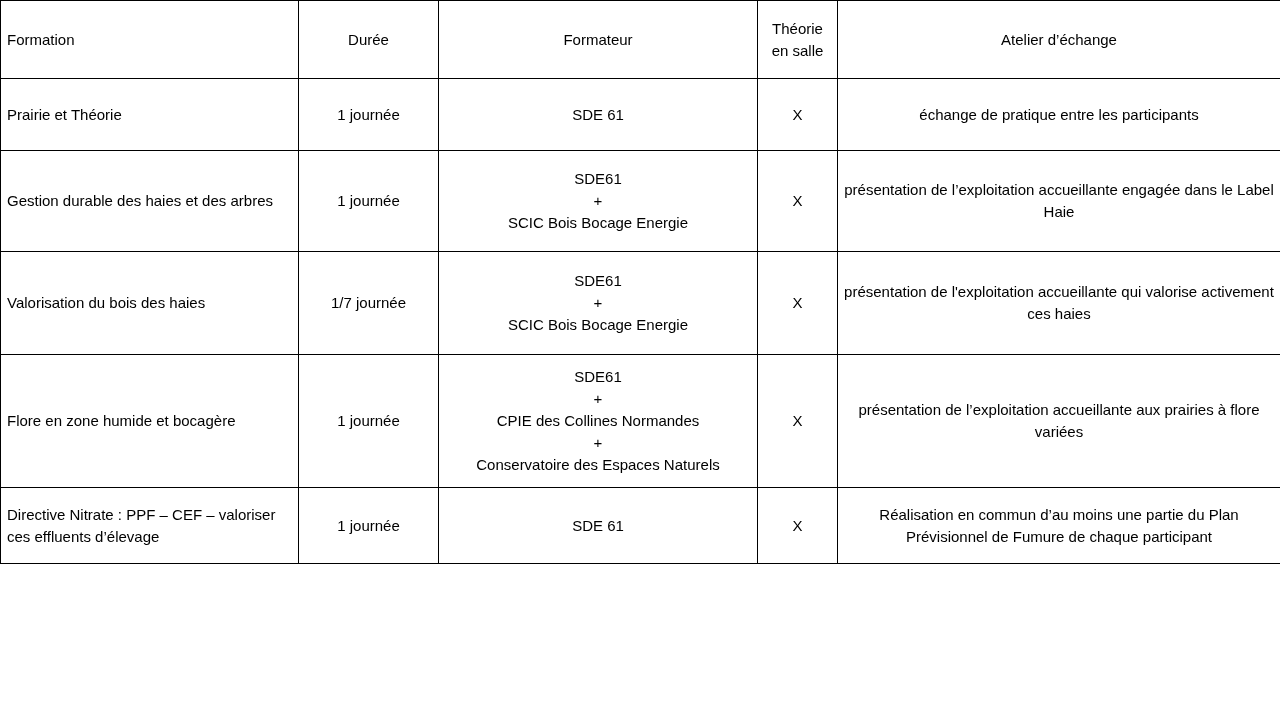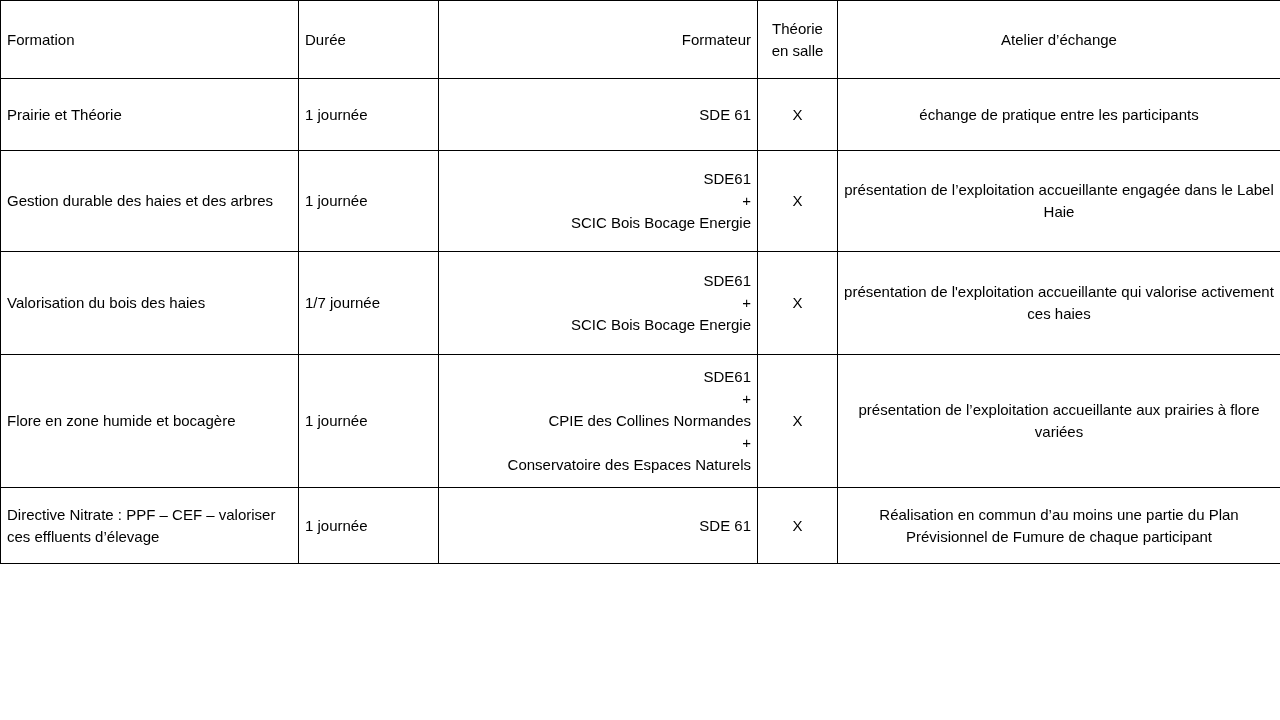--- a/index.html
+++ b/index.html
@@ -23,22 +23,22 @@
   table.formation-table td {
     border: 1.5px solid #000000;
     font-size: 15px;
     line-height: 22px;
     vertical-align: middle;
     padding: 2px 6px;
     overflow: hidden;
     word-wrap: break-word;
   }
   td.col-formation { text-align: left; padding-left: 6px; padding-right: 10px; }
-  td.col-duree     { text-align: left; }
-  td.col-formateur { text-align: right; white-space: pre-line; }
+  td.col-duree     { text-align: center; }
+  td.col-formateur { text-align: center; white-space: pre-line; }
   td.col-theorie   { text-align: center; margin-top: 20px; }
   td.col-atelier   { text-align: center; padding-left: 6px; padding-right: 10px; }
 
   tr.r-header { height: 78px; }
   tr.r0 { height: 72px; }
   tr.r1 { height: 71px; }
   tr.r2 { height: 101px; }
   tr.r3 { height: 103px; }
   tr.r4 { height: 133px; }
   tr.r5 { height: 84px; }

